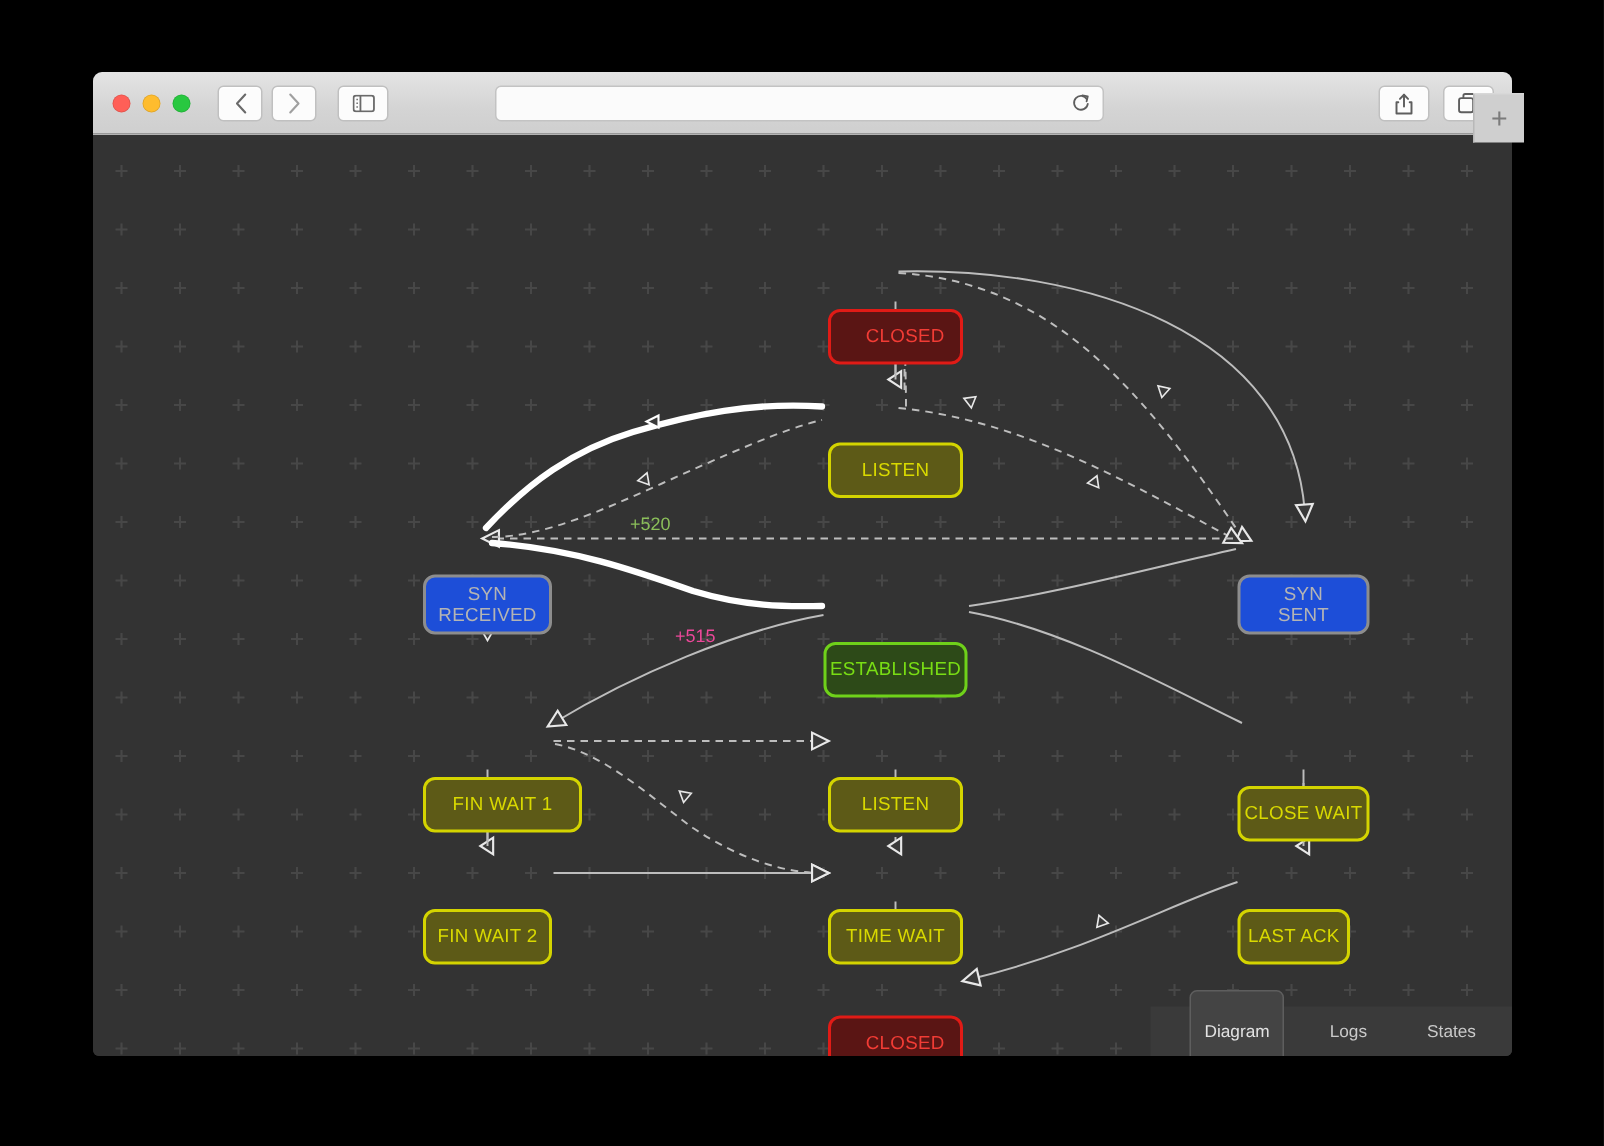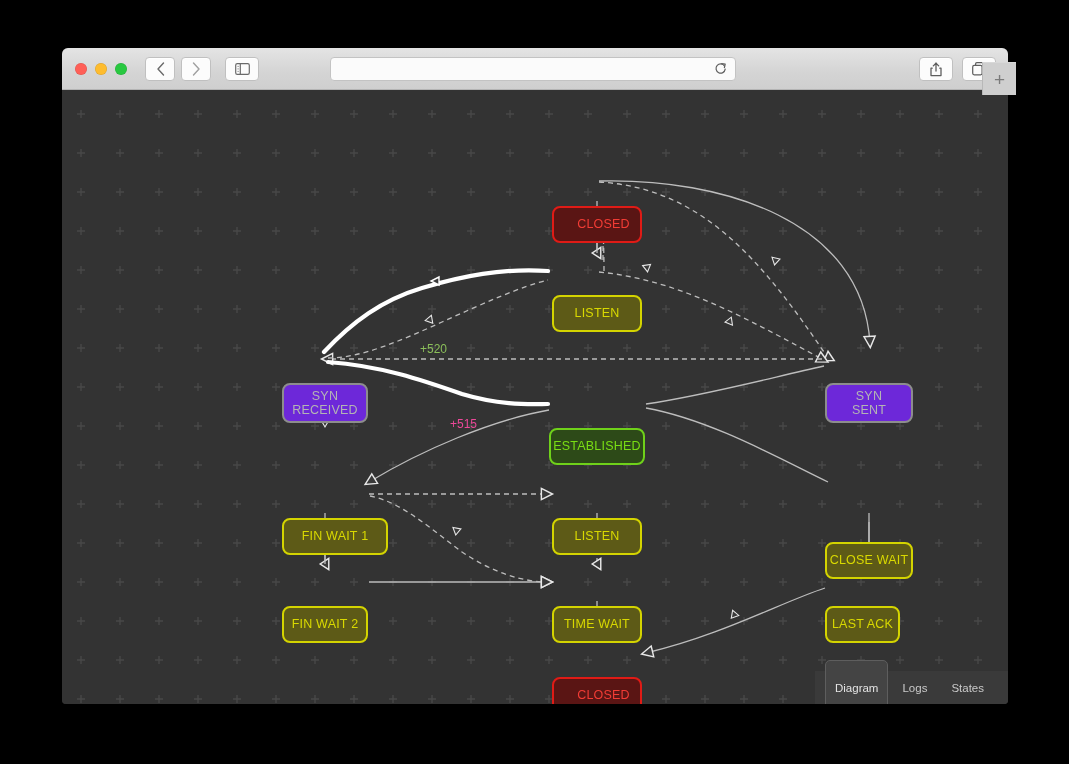--- a/index.html
+++ b/index.html
@@ -97,21 +97,21 @@
     border-radius: 8px;
     border-width: 2px; border-style: solid;
     display:flex; align-items:center; justify-content:center;
     text-align:center;
     font-size: 12.5px;
     letter-spacing: 0.2px;
     line-height: 1.15;
     white-space: pre-line;
     z-index: 5;
   }
-  .node.inactive { background:#6d28d9; border-color:#8d8d8d; color:#b4b4b4;justify-content:center; }
+  .node.inactive { background:#1d4ed8; border-color:#8d8d8d; color:#b4b4b4;justify-content:center; }
   .node.yellow   { background:#5d5a17; border-color:#d4d400; color:#d9d900; }
   .node.red      { background:#5a1514; border-color:#e01b16; color:#f23c35;padding-left:13px; }
   .node.green    { background:#2d4a18; border-color:#6fd11a; color:#79dd14; }
 
   .edge-label {
     position:absolute;
     font-size: 12px;
     z-index: 6;
     white-space: nowrap;
   }
@@ -124,20 +124,21 @@
     height: 33px;
     background:#3a3a3a;
     display:flex; align-items:center; gap: 4px;
     padding: 0 14px 0 10px;
     z-index: 10;
   }
   .btab {
     font-size: 11.5px; color:#c9c9c9;
     padding: 21px 9px; border-radius: 5px;
     border: 1px solid transparent;
+    margin-left: 16px;
   }
   .btab.active { border-color:#5e5e5e; background:#444444; color:#e3e3e3; }
 </style>
 </head>
 <body>
 
 <div id="browser-window">
 
   <div id="toolbar">
 
@@ -280,21 +281,21 @@
 
     <div class="node red" style="left:490px; top:116px; width:90px;  height:37px;"><span>CLOSED</span></div>
     <div class="node yellow" style="left:490px; top:205px; width:90px;  height:37px;"><span>LISTEN</span></div>
     <div class="node inactive" style="left:220px; top:293px; width:86px;  height:40px;"><span>SYN
 RECEIVED</span></div>
     <div class="node inactive" style="left:763px; top:293px; width:88px;  height:40px;"><span>SYN
 SENT</span></div>
     <div class="node green" style="left:487px; top:338px; width:96px;  height:37px;"><span>ESTABLISHED</span></div>
     <div class="node yellow" style="left:220px; top:428px; width:106px;  height:37px;"><span>FIN WAIT 1</span></div>
     <div class="node yellow" style="left:490px; top:428px; width:90px;  height:37px;"><span>LISTEN</span></div>
-    <div class="node yellow" style="left:763px; top:452px; width:88px;  height:37px;"><span>CLOSE WAIT</span></div>
+    <div class="node yellow" style="left:763px; top:434px; width:88px;  height:37px;"><span>CLOSE WAIT</span></div>
     <div class="node yellow" style="left:220px; top:516px; width:86px;  height:37px;"><span>FIN WAIT 2</span></div>
     <div class="node yellow" style="left:490px; top:516px; width:90px;  height:37px;"><span>TIME WAIT</span></div>
     <div class="node yellow" style="left:763px; top:516px; width:75px;  height:37px;"><span>LAST ACK</span></div>
     <div class="node red" style="left:490px; top:587px; width:90px;  height:37px;"><span>CLOSED</span></div>
 
     <div class="edge-label green" style="left:358px; top:252px;">+520</div>
     <div class="edge-label blue" style="left:388px; top:327px;">+515</div>
 
     <div id="bottom-bar">
       <div class="btab active">Diagram</div>

